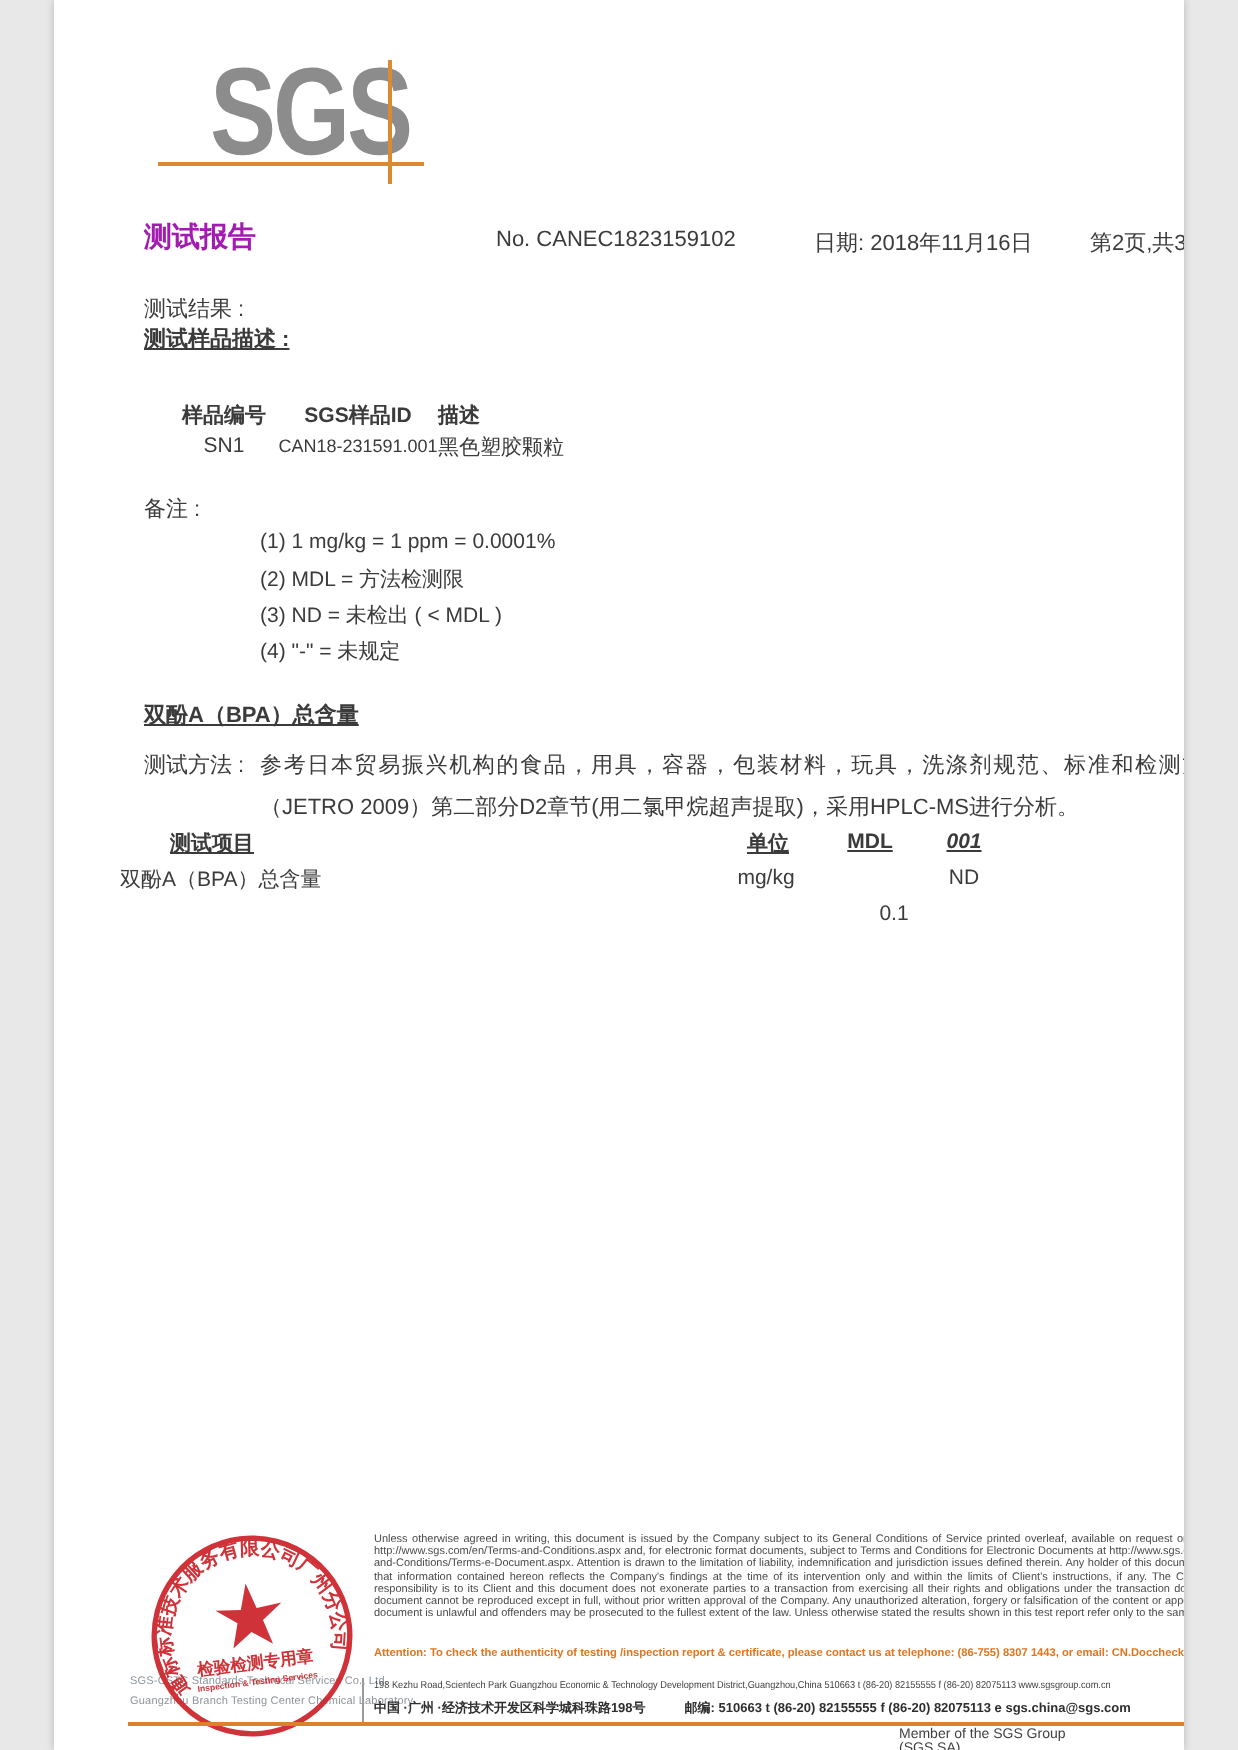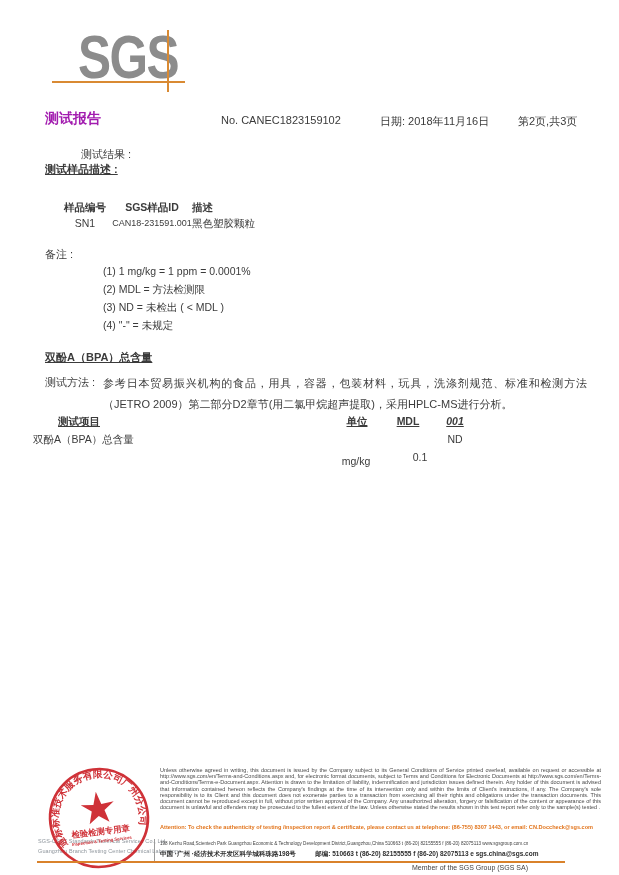--- a/index.html
+++ b/index.html
@@ -1,17 +1,17 @@
 <!DOCTYPE html>
 <html><head>
 <meta charset="utf-8">
 <style>
   html,body{margin:0;padding:0;background:#e8e8e8;}
   #page{
-    position:relative;width:619px;height:875px;background:#ffffff;
+    position:relative;width:565px;height:875px;background:#ffffff;
     font-family:"Liberation Sans","DejaVu Sans",sans-serif;
     color:#3b3b3b;overflow:hidden;margin:0 auto;
     box-shadow:0 0 4px rgba(0,0,0,.2);
   }
   .abs{position:absolute;white-space:nowrap;}
   
   .logo-text{
     position:absolute;left:78px;top:32px;font-size:62px;font-weight:bold;
     color:#8c8c8c;line-height:50px;letter-spacing:-2px;
     transform:scaleX(0.80);transform-origin:left top;
@@ -60,21 +60,21 @@
 
   <div class="logo-text">SGS</div>
   <div class="logo-hline"></div>
   <div class="logo-vline"></div>
 
   <div class="abs doc-title">测试报告</div>
   <div class="abs report-no">No. CANEC1823159102</div>
   <div class="abs report-date">日期: 2018年11月16日</div>
   <div class="abs report-page">第2页,共3页</div>
 
-  <div class="abs t11" style="left:45px;top:147px;margin-left:36px;">测试结果 :</div>
+  <div class="abs t11" style="left:45px;top:147px;">测试结果 :</div>
 
   <div class="abs t11 bold ul" style="left:45px;top:162px;">测试样品描述 :</div>
 
   <div class="abs t10 bold center" style="left:85px;top:201px;">样品编号</div>
   <div class="abs t10 bold center" style="left:152px;top:201px;">SGS样品ID</div>
   <div class="abs t10 bold" style="left:192px;top:201px;">描述</div>
 
   <div class="abs t10 center" style="left:85px;top:217px;">SN1</div>
   <div class="abs center" style="left:152px;top:218px;font-size:9px;">CAN18-231591.001</div>
   <div class="abs t10" style="left:192px;top:217px;">黑色塑胶颗粒</div>
@@ -88,21 +88,21 @@
   <div class="abs t11 bold ul" style="left:45px;top:350px;">双酚A（BPA）总含量</div>
   <div class="abs t11" style="left:45px;top:375px;">测试方法 :</div>
   <div class="method-text">参考日本贸易振兴机构的食品，用具，容器，包装材料，玩具，洗涤剂规范、标准和检测方法（JETRO 2009）第二部分D2章节(用二氯甲烷超声提取)，采用HPLC-MS进行分析。</div>
 
   <div class="abs t10 bold ul" style="left:58px;top:415px;">测试项目</div>
   <div class="abs t10 bold ul center" style="left:357px;top:415px;">单位</div>
   <div class="abs t10 bold ul center" style="left:408px;top:415px;">MDL</div>
   <div class="abs t10 bold ul italic center" style="left:455px;top:415px;">001</div>
 
   <div class="abs t10" style="left:33px;top:433px;">双酚A（BPA）总含量</div>
-  <div class="abs t10 center" style="left:356px;top:455px;">mg/kg</div>
+  <div class="abs t10 center" style="left:356px;top:433px;">mg/kg</div>
   <div class="abs t10 center" style="left:408px;top:451px;padding-left:24px;">0.1</div>
   <div class="abs t10 center" style="left:455px;top:433px;">ND</div>
 
   <div class="company-line" style="top:838px;">SGS-CSTC Standards Technical Services Co., Ltd.</div>
   <div class="company-line" style="top:848px;">Guangzhou Branch Testing Center Chemical Laboratory</div>
 
   <div class="stamp-wrap">
     <svg viewBox="0 0 104 104" width="106" height="106">
       <circle cx="52" cy="52" r="48" fill="none" stroke="#cc2128" stroke-width="2.6"></circle>
       <path id="stamp-arc" d="M 20,76 A 40,40 0 1 1 84,76" fill="none"></path>

